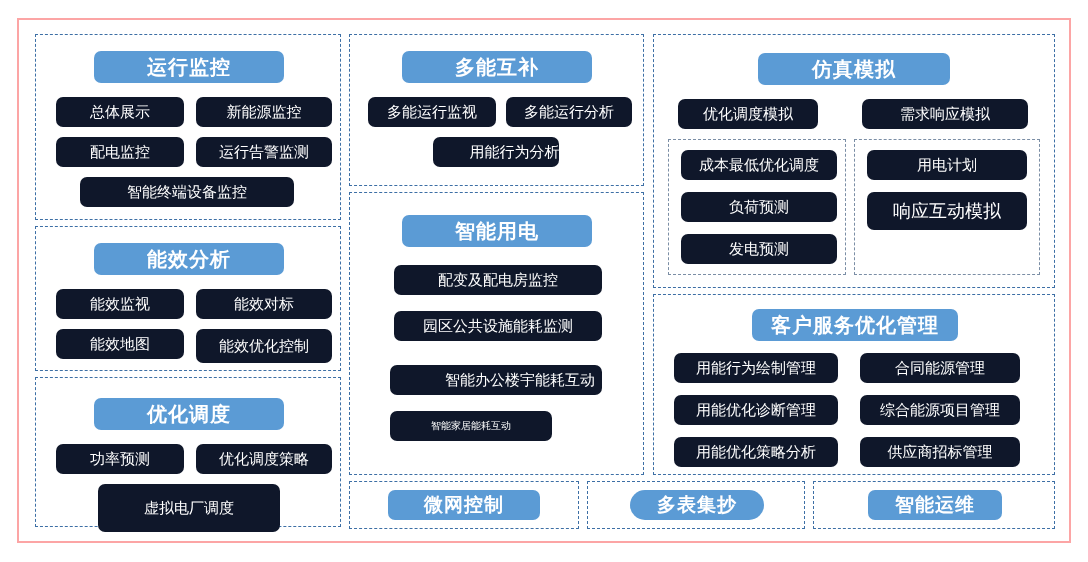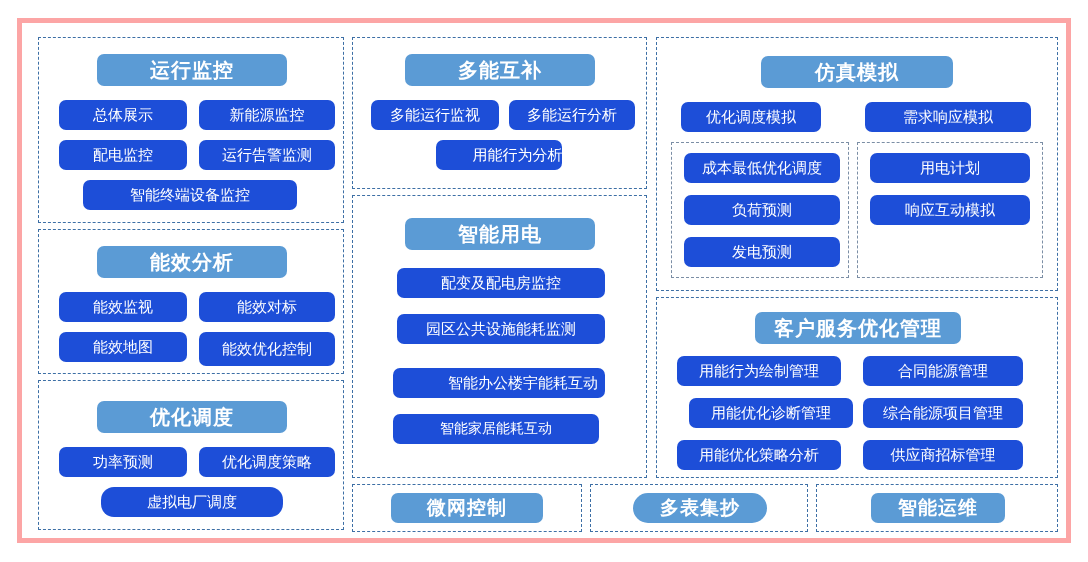--- a/index.html
+++ b/index.html
@@ -6,21 +6,21 @@
   body{
     width:1088px;height:562px;
     font-family:"Liberation Sans","DejaVu Sans",sans-serif;
     -webkit-font-smoothing:antialiased;
     overflow:hidden;
   }
   #frame{
     position:absolute;
     left:17px;top:18px;
     width:1054px;height:525px;
-    border:5px solid #fca5a5;
+    border:2px solid #fca5a5;
     box-sizing:border-box;
     background:#fff;
   }
   
   .panel{
     position:absolute;
     border:1.6px dashed #3d6fa5;
     box-sizing:border-box;
     background:#fff;
   }
@@ -38,21 +38,21 @@
     color:#ffffff;
     font-weight:bold;
     display:flex;align-items:center;justify-content:center;
     letter-spacing:1px;
     box-sizing:border-box;
     white-space:nowrap;
   }
   
   .pill{
     position:absolute;
-    background:#1d4ed8;
+    background:#0f172a;
     border-radius:7px;
     color:#ffffff;
     display:flex;align-items:center;justify-content:center;
     box-sizing:border-box;
     white-space:nowrap;
     font-weight:normal;
     text-align:right;
   }
 </style>
 </head>
@@ -74,63 +74,63 @@
     <div class="pill" style="left:20px;top:62px;width:128px;height:30px;font-size:15px;">能效监视</div>
     <div class="pill" style="left:160px;top:62px;width:136px;height:30px;font-size:15px;">能效对标</div>
     <div class="pill" style="left:20px;top:102px;width:128px;height:30px;font-size:15px;">能效地图</div>
     <div class="pill" style="left:160px;top:102px;width:136px;height:34px;font-size:15px;">能效优化控制</div>
   </div>
 
   <div class="panel" style="left:16px;top:357px;width:306px;height:150px;">
     <div class="hdr" style="left:58px;top:20px;width:190px;height:32px;font-size:20px;">优化调度</div>
     <div class="pill" style="left:20px;top:66px;width:128px;height:30px;font-size:15px;">功率预测</div>
     <div class="pill" style="left:160px;top:66px;width:136px;height:30px;font-size:15px;">优化调度策略</div>
-    <div class="pill" style="left:62px;top:106px;width:182px;height:30px;font-size:15px;border-radius:13px;">虚拟电厂调度</div>
+    <div class="pill" style="left:62px;top:106px;width:182px;height:48px;font-size:15px;">虚拟电厂调度</div>
   </div>
 
   <div class="panel" style="left:330px;top:14px;width:295px;height:152px;">
     <div class="hdr" style="left:52px;top:16px;width:190px;height:32px;font-size:20px;">多能互补</div>
     <div class="pill" style="left:18px;top:62px;width:128px;height:30px;font-size:15px;">多能运行监视</div>
     <div class="pill" style="left:156px;top:62px;width:126px;height:30px;font-size:15px;">多能运行分析</div>
     <div class="pill" style="left:83px;top:102px;width:126px;height:30px;font-size:15px;padding-left:37px;">用能行为分析</div>
   </div>
 
   <div class="panel" style="left:330px;top:172px;width:295px;height:283px;">
     <div class="hdr" style="left:52px;top:22px;width:190px;height:32px;font-size:20px;">智能用电</div>
     <div class="pill" style="left:44px;top:72px;width:208px;height:30px;font-size:15px;">配变及配电房监控</div>
     <div class="pill" style="left:44px;top:118px;width:208px;height:30px;font-size:15px;">园区公共设施能耗监测</div>
     <div class="pill" style="left:40px;top:172px;width:212px;height:30px;font-size:15px;padding-left:48px;">智能办公楼宇能耗互动</div>
-    <div class="pill" style="left:40px;top:218px;width:206px;height:30px;font-size:14px;">智能家居能耗互动</div>
+    <div class="pill" style="left:40px;top:218px;width:162px;height:30px;font-size:10px;">智能家居能耗互动</div>
   </div>
 
   <div class="panel" style="left:330px;top:461px;width:230px;height:48px;">
     <div class="hdr" style="left:38px;top:8px;width:152px;height:30px;font-size:19px;">微网控制</div>
   </div>
 
   <div class="panel" style="left:634px;top:14px;width:402px;height:254px;">
     <div class="hdr" style="left:104px;top:18px;width:192px;height:32px;font-size:20px;">仿真模拟</div>
     <div class="pill" style="left:24px;top:64px;width:140px;height:30px;font-size:15px;">优化调度模拟</div>
     <div class="pill" style="left:208px;top:64px;width:166px;height:30px;font-size:15px;">需求响应模拟</div>
 
     <div class="subbox" style="left:14px;top:104px;width:178px;height:136px;">
       <div class="pill" style="left:12px;top:10px;width:156px;height:30px;font-size:15px;">成本最低优化调度</div>
       <div class="pill" style="left:12px;top:52px;width:156px;height:30px;font-size:15px;">负荷预测</div>
       <div class="pill" style="left:12px;top:94px;width:156px;height:30px;font-size:15px;">发电预测</div>
     </div>
 
     <div class="subbox" style="left:200px;top:104px;width:186px;height:136px;">
       <div class="pill" style="left:12px;top:10px;width:160px;height:30px;font-size:15px;">用电计划</div>
-      <div class="pill" style="left:12px;top:52px;width:160px;height:30px;font-size:15px;">响应互动模拟</div>
+      <div class="pill" style="left:12px;top:52px;width:160px;height:38px;font-size:18px;">响应互动模拟</div>
     </div>
   </div>
 
   <div class="panel" style="left:634px;top:274px;width:402px;height:181px;">
     <div class="hdr" style="left:98px;top:14px;width:206px;height:32px;font-size:20px;">客户服务优化管理</div>
     <div class="pill" style="left:20px;top:58px;width:164px;height:30px;font-size:15px;">用能行为绘制管理</div>
-    <div class="pill" style="left:20px;top:100px;width:164px;height:30px;font-size:15px;margin-left:12px;">用能优化诊断管理</div>
+    <div class="pill" style="left:20px;top:100px;width:164px;height:30px;font-size:15px;">用能优化诊断管理</div>
     <div class="pill" style="left:20px;top:142px;width:164px;height:30px;font-size:15px;">用能优化策略分析</div>
     <div class="pill" style="left:206px;top:58px;width:160px;height:30px;font-size:15px;">合同能源管理</div>
     <div class="pill" style="left:206px;top:100px;width:160px;height:30px;font-size:15px;">综合能源项目管理</div>
     <div class="pill" style="left:206px;top:142px;width:160px;height:30px;font-size:15px;">供应商招标管理</div>
   </div>
 
   <div class="panel" style="left:568px;top:461px;width:218px;height:48px;">
     <div class="hdr" style="left:42px;top:8px;width:134px;height:30px;font-size:19px;border-radius:15px;">多表集抄</div>
   </div>
 

